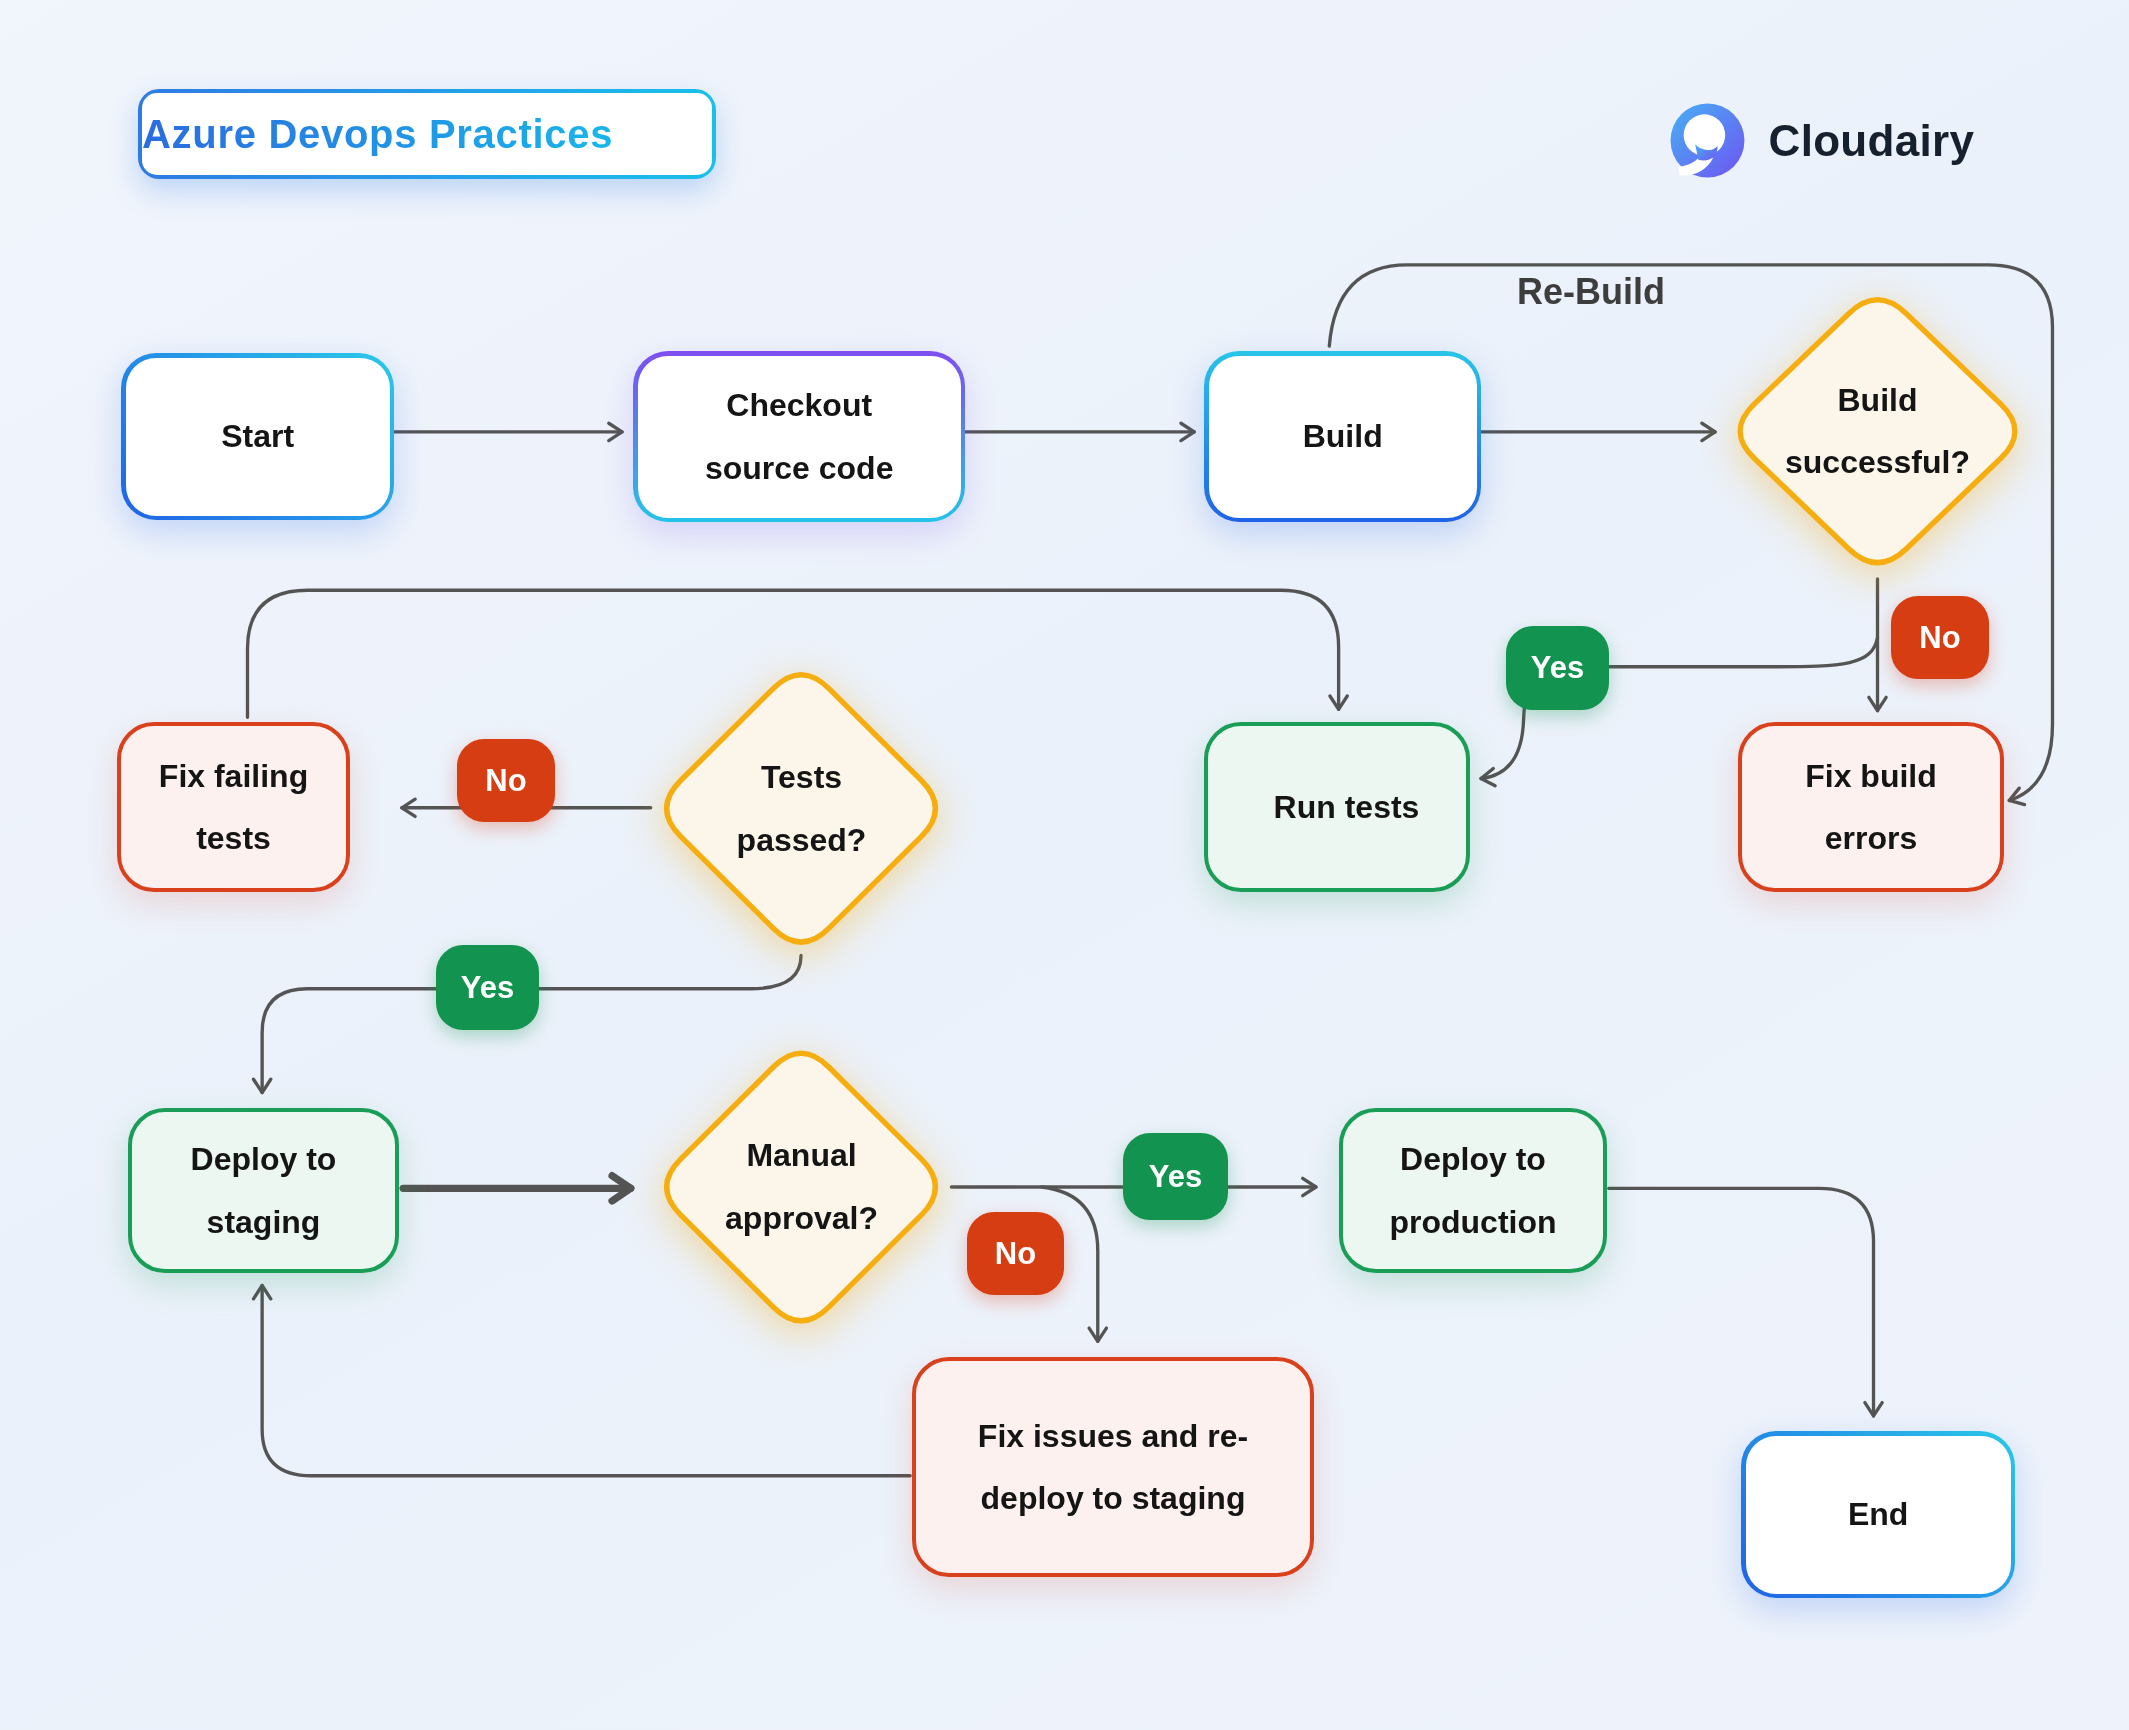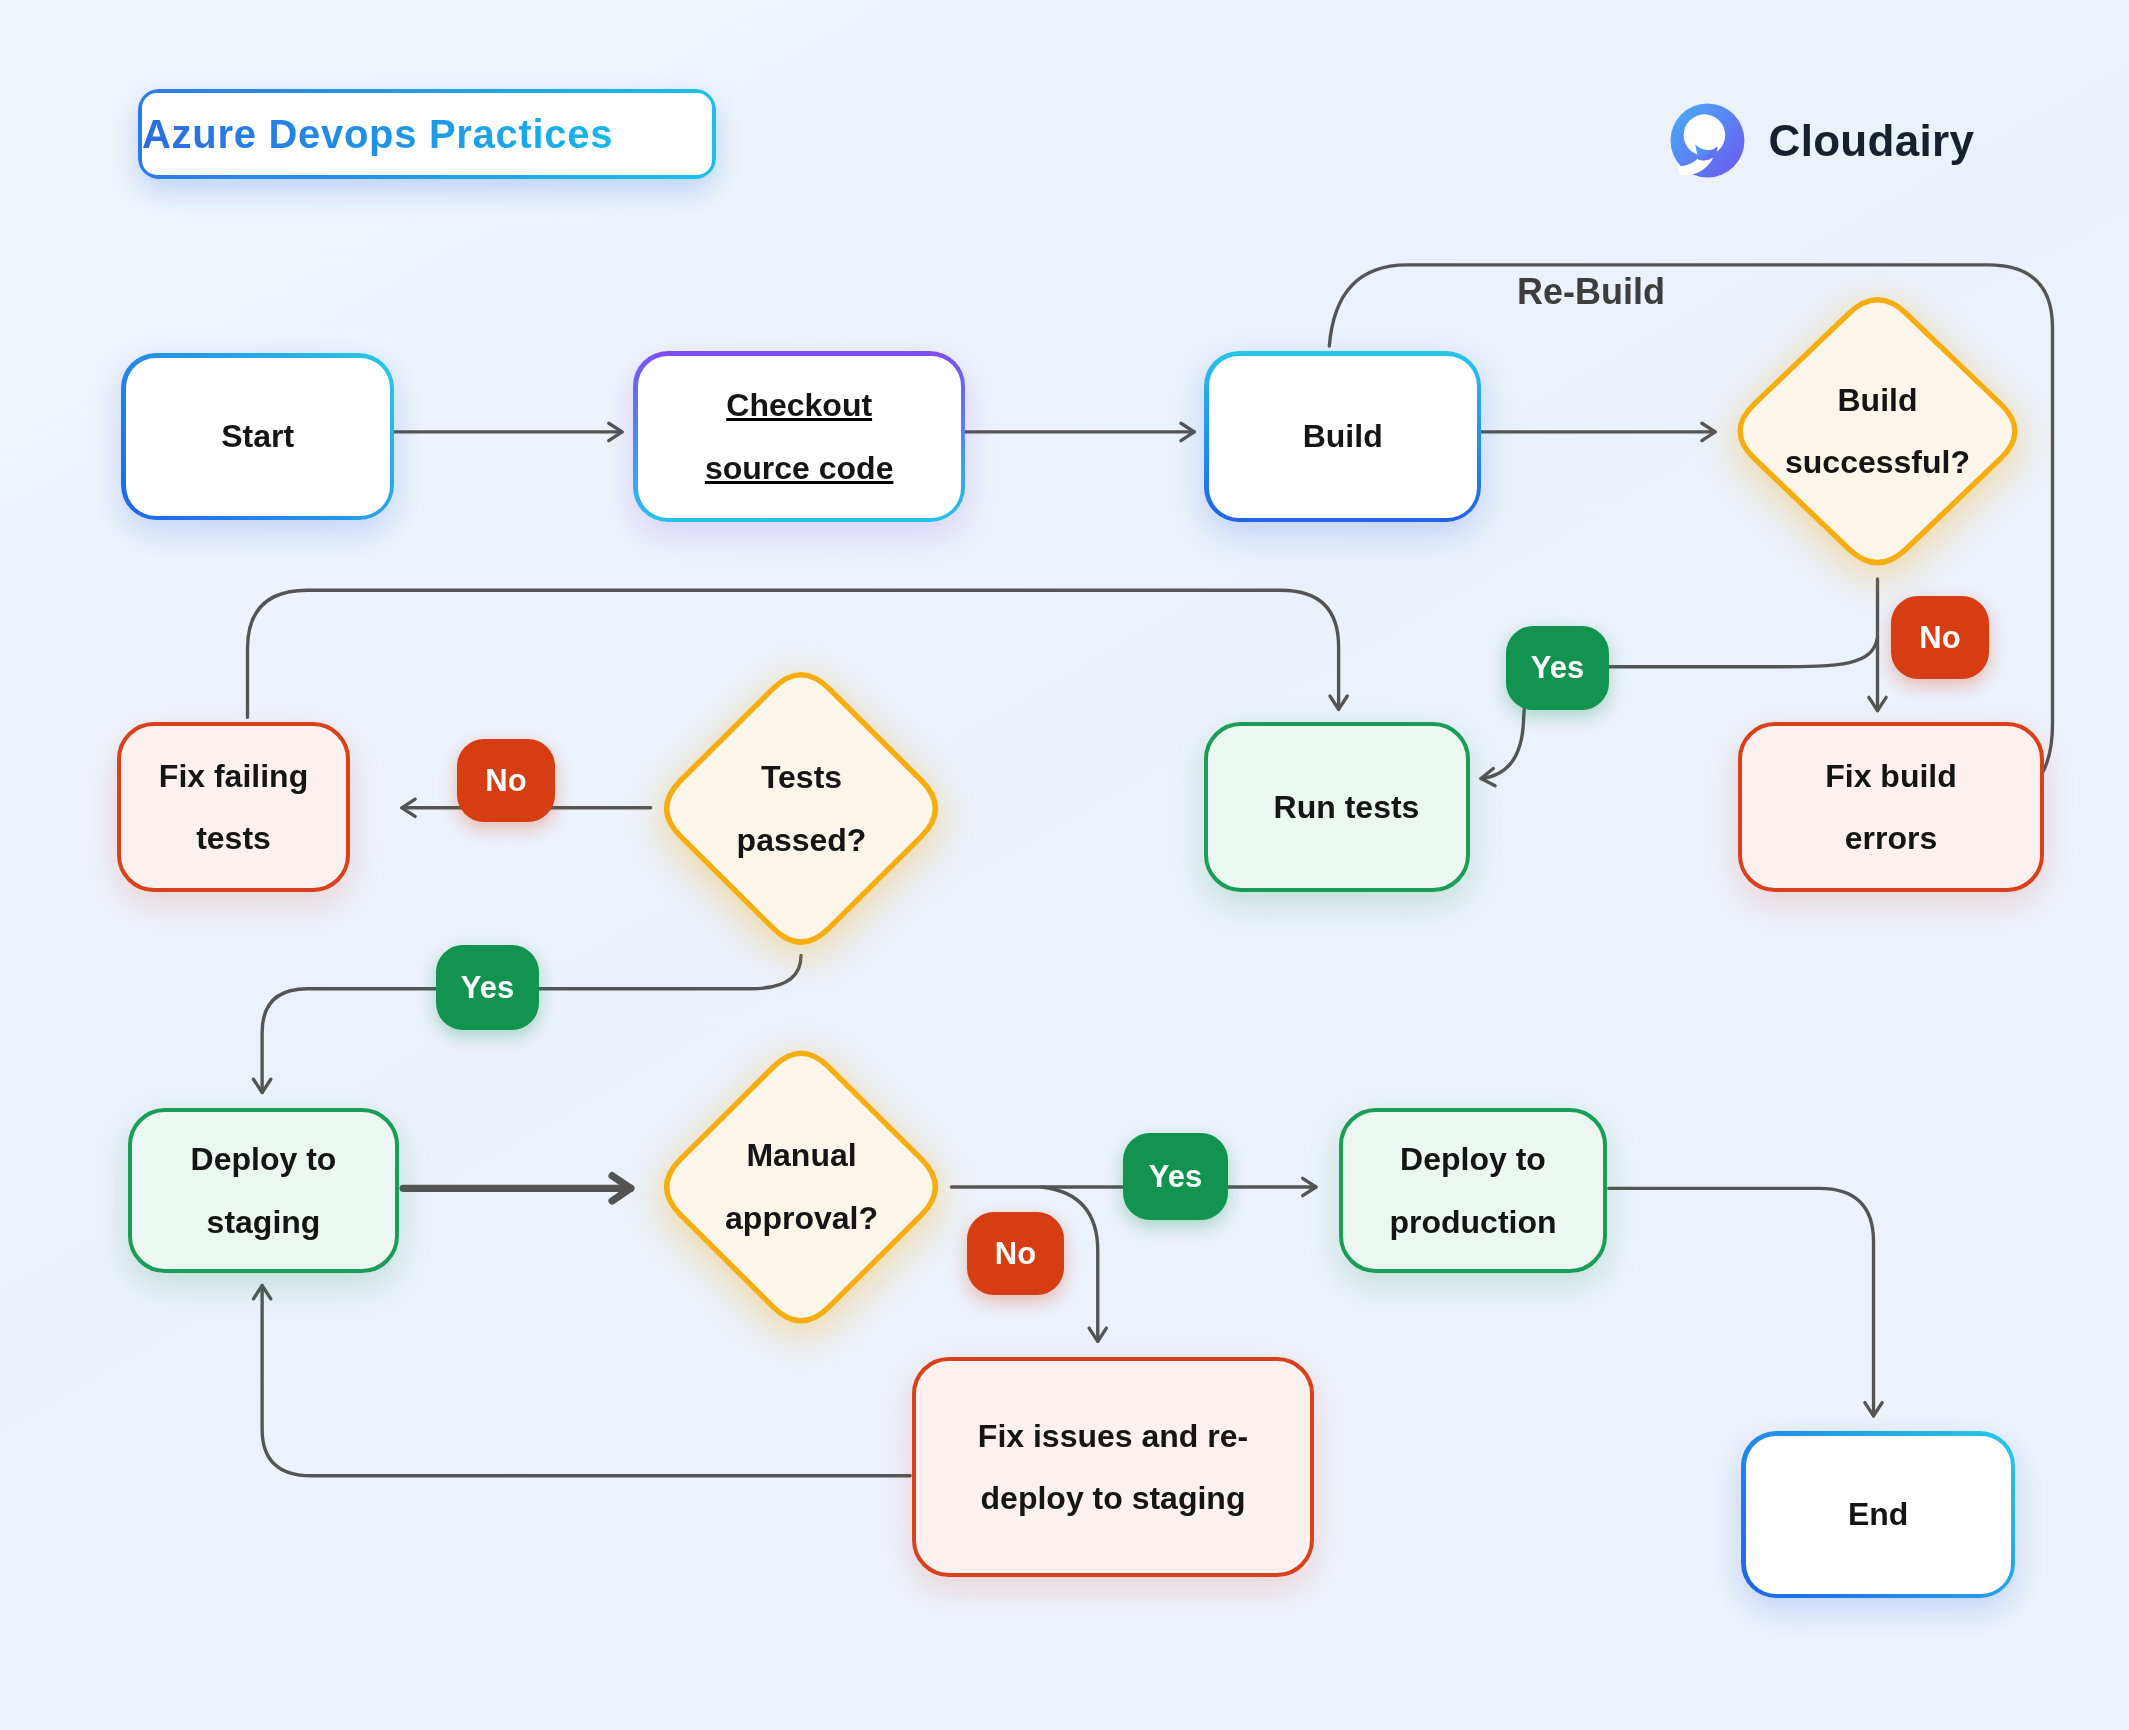--- a/index.html
+++ b/index.html
@@ -13,21 +13,21 @@
   .edge.thick{stroke-width:11;}
   .diamond{fill:#fbf6e9;stroke:#f6ad10;stroke-width:8;
     filter:drop-shadow(0 14px 30px rgba(246,173,16,0.40));}
 
   
   .gbox{position:absolute;border-radius:35px;padding:4.7px;}
   .gbox .inner{width:100%;height:100%;box-sizing:border-box;background:#ffffff;border-radius:30px;
     display:flex;align-items:center;justify-content:center;text-align:center;
     font-size:32px;font-weight:700;line-height:1.95;color:#151515;white-space:pre-line;}
   .g-start{background:linear-gradient(225deg,#2ac9e9 0%,#2063e6 100%);box-shadow:0 12px 33px rgba(33,102,230,.22);}
-  .g-checkout{background:linear-gradient(180deg,#7e4ef0 0%,#24c3e8 100%);box-shadow:0 12px 33px rgba(126,78,240,.20);text-decoration:underline;}
+  .g-checkout{background:linear-gradient(180deg,#7e4ef0 0%,#24c3e8 100%);box-shadow:0 12px 33px rgba(126,78,240,.20);}
   .g-build{background:linear-gradient(180deg,#29c4e8 0%,#2063e6 100%);box-shadow:0 12px 33px rgba(33,102,230,.22);}
   .g-end{background:linear-gradient(45deg,#2063e6 0%,#29c8e8 100%);box-shadow:0 12px 33px rgba(33,102,230,.22);}
 
   
   .fbox{position:absolute;border-radius:37px;box-sizing:border-box;border:4px solid;
     display:flex;align-items:center;justify-content:center;text-align:center;
     font-size:32px;font-weight:700;line-height:1.95;color:#151515;white-space:pre-line;}
   .fbox.green{border-color:#1a9d57;background:#ecf7f1;box-shadow:0 12px 32px rgba(26,157,87,.20);}
   .fbox.red{border-color:#d8411c;background:#fdf1ef;box-shadow:0 12px 32px rgba(216,65,28,.16);}
 
@@ -131,21 +131,21 @@
 tests</span>
   </div>
 
   <div class="diamond-label" style="left:653px;top:661px;width:297px;height:295px;">Tests
 passed?</div>
 
   <div class="fbox green" style="left:1204px;top:722px;width:266px;height:170px;padding-left:19px;">
     <span>Run tests</span>
   </div>
 
-  <div class="fbox red" style="left:1738px;top:722px;width:306px;height:170px;">
+  <div class="fbox red" style="left:1738px;top:722px;width:266px;height:170px;">
     <span>Fix build
 errors</span>
   </div>
 
   <div class="fbox green" style="left:128px;top:1108px;width:271px;height:165px;">
     <span>Deploy to
 staging</span>
   </div>
 
   <div class="diamond-label" style="left:653px;top:1039px;width:297px;height:295px;">Manual

